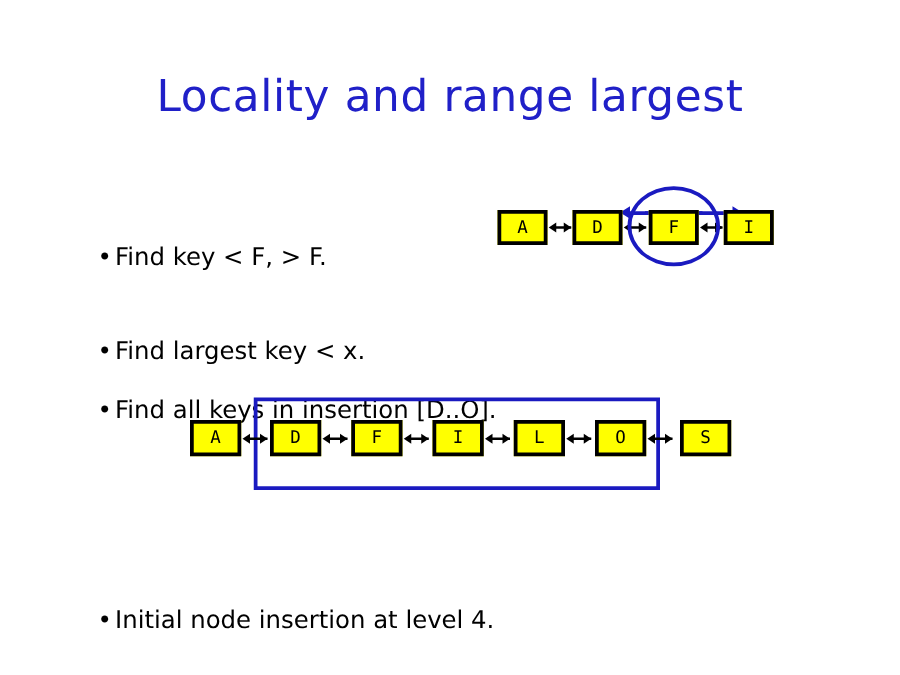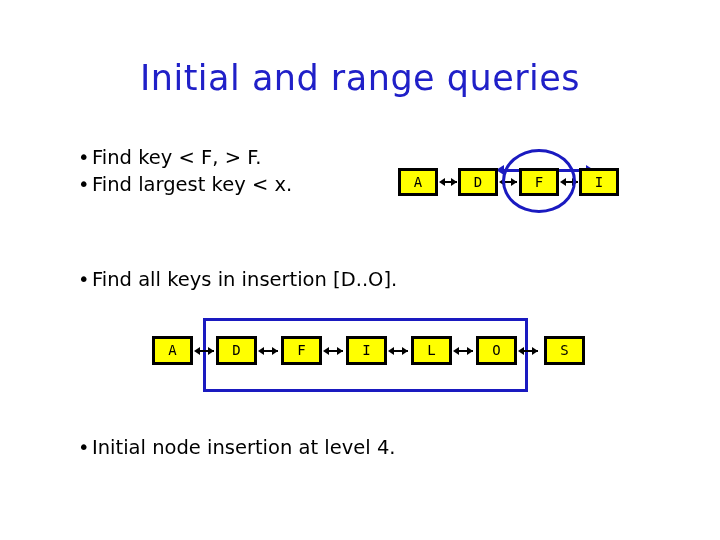--- a/index.html
+++ b/index.html
@@ -35,20 +35,21 @@
   .bullet-block {
     position: absolute;
     color: #000000;
     font-family: "DejaVu Sans", sans-serif;
     font-size: 19.5px;
     line-height: 27px;
     white-space: nowrap;
   }
   .bullet-line {
     display: block;
+    margin-top: 48px;
   }
   .bullet-dot {
     display: inline-block;
     width: 14px;
   }
   #bullets-top   { left: 78px; top: 144px; }
   #bullet-mid    { left: 78px; top: 266px; }
   #bullet-bottom { left: 78px; top: 434px; }
 
   
@@ -117,21 +118,21 @@
     border: 3px solid #1A1AC0;
     box-sizing: border-box;
     background: transparent;
   }
 </style>
 </head>
 <body>
 
 <div id="slide">
 
-  <div id="title">Initial and range queries</div>
+  <div id="title">Locality and range largest</div>
 
   <div id="bullets-top" class="bullet-block">
     <span class="bullet-line">
       <span class="bullet-dot">•</span><span>Find key &lt; F, &gt; F.</span>
     </span>
     <span class="bullet-line">
       <span class="bullet-dot">•</span><span>Find largest key &lt; x.</span>
     </span>
   </div>
 

